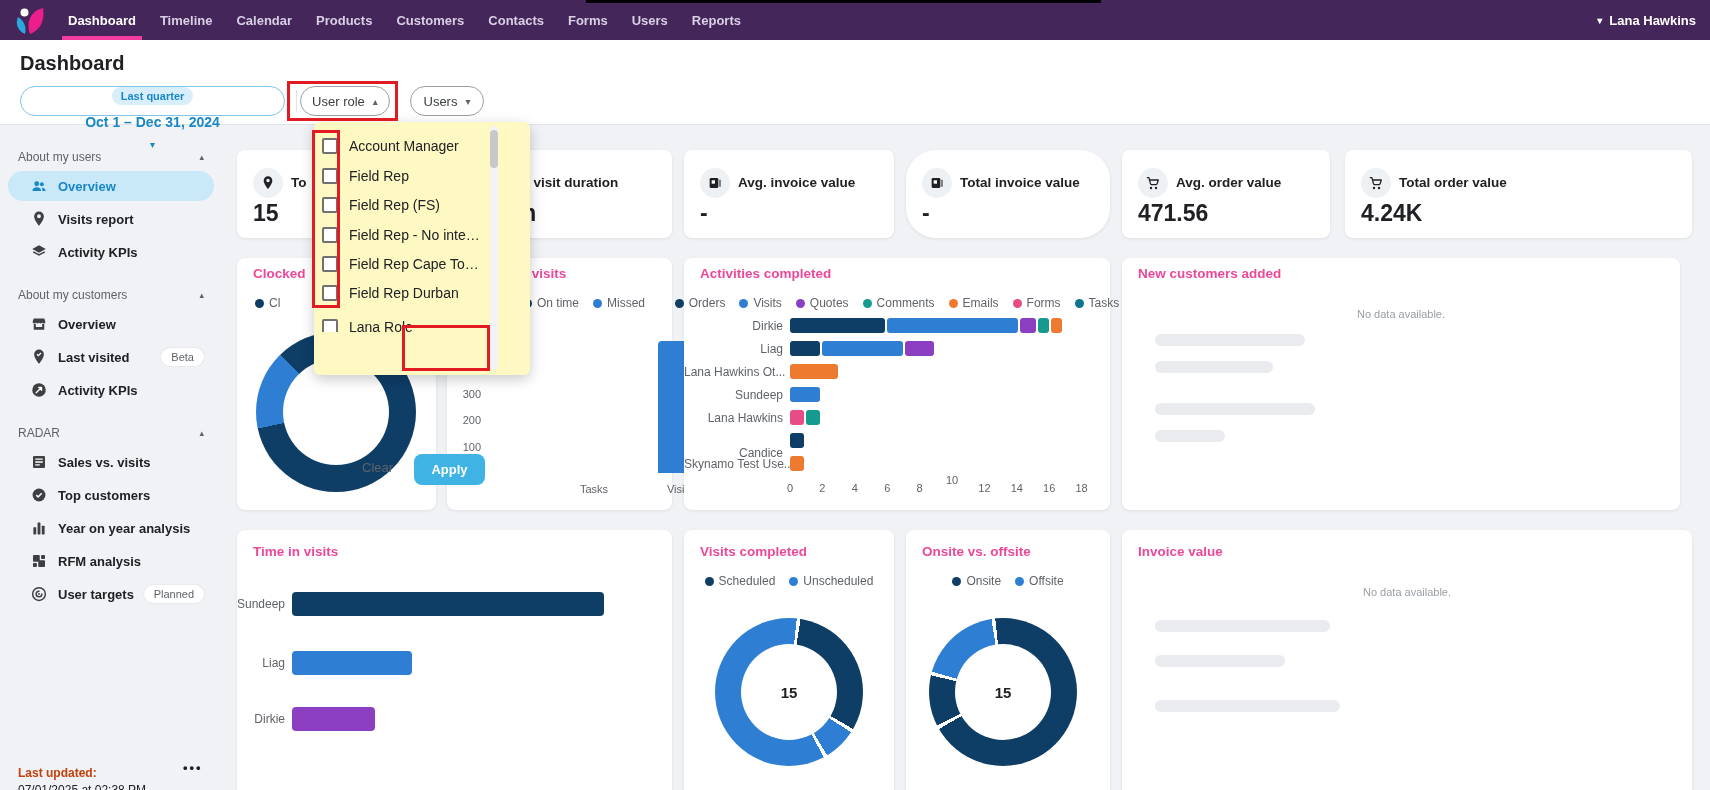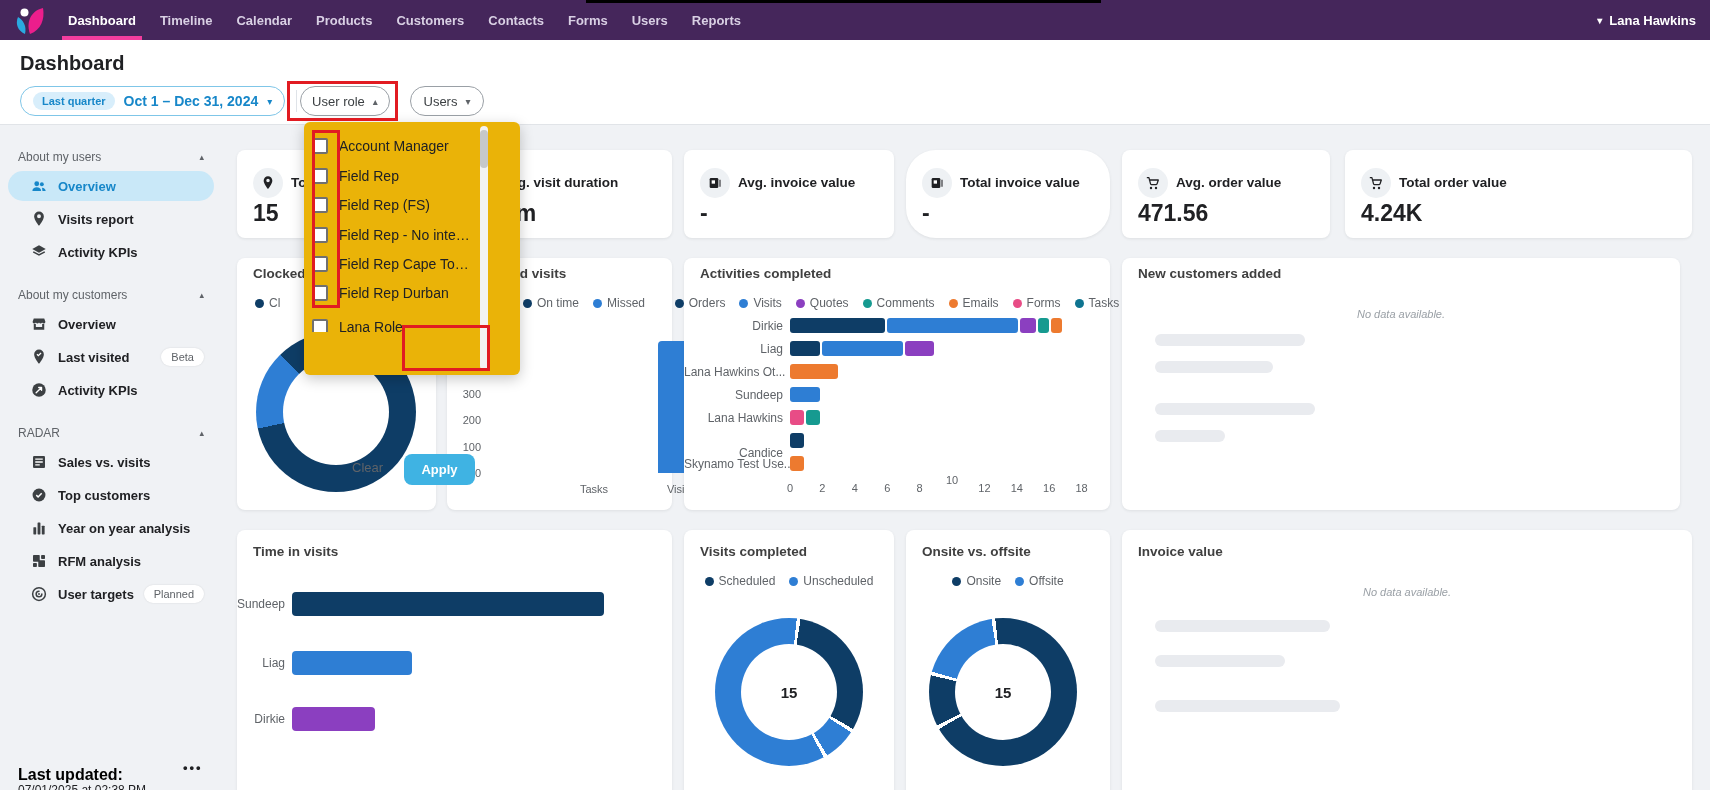--- a/index.html
+++ b/index.html
@@ -13,21 +13,21 @@
   .nav-list { position:absolute; left:56px; top:0; height:40px; display:flex; align-items:stretch; }
   .nav-item { position:relative; display:flex; align-items:center; padding:0 12px; font-size:13px; font-weight:bold; color:#d9d0e4; cursor:pointer; }
   .nav-item.active { color:#fff; }
   .nav-item.active::after { content:""; position:absolute; left:6px; right:6px; bottom:0; height:4px; background:#f23d9e; }
   .user-menu { position:absolute; right:14px; top:0; height:40px; display:flex; align-items:center; gap:7px; color:#fff; font-size:13px; font-weight:bold; cursor:pointer; }
   .user-menu .caret { font-size:10px; }
 
   
   .header { position:absolute; left:0; top:40px; width:1710px; height:85px; background:#fff; border-bottom:1px solid #e1e4e8; z-index:5; }
   .page-title { position:absolute; left:20px; top:12px; font-size:20px; font-weight:bold; color:#202124; }
-  .date-pill { position:absolute; left:20px; top:46px; width:265px; height:30px; border:1px solid #7fc6e8; border-radius:15px; background:#fff; display:flex; align-items:center; gap:9px; padding:0 12px; cursor:pointer; }
+  .date-pill { position:absolute; left:20px; top:46px; width:265px; height:30px; border:1px solid #7fc6e8; border-radius:15px; background:#fff; display:flex; align-items:center; gap:9px; padding:0 12px; cursor:pointer;flex-direction:column; }
   .date-chip { background:#d8eefb; color:#1787c9; font-size:11px; font-weight:bold; padding:3px 9px; border-radius:10px; white-space:nowrap; }
   .date-range { color:#1787c9; font-size:14px; font-weight:bold; white-space:nowrap; }
   .date-pill .caret, .gray-pill .caret { font-size:10px; color:#1787c9; }
   .filters-divider { position:absolute; left:296px; top:50px; width:1px; height:22px; background:#dfe3e8; }
   .gray-pill { position:absolute; top:46px; height:30px; border:1px solid #9aa0a6; border-radius:15px; background:#fff; display:flex; align-items:center; justify-content:center; gap:8px; font-size:13px; color:#3c4043; cursor:pointer; }
   .gray-pill .caret { color:#5f6368; }
   #user-role-pill { left:300px; width:90px; }
   #users-pill { left:410px; width:74px; }
 
   
@@ -37,56 +37,56 @@
   .sidebar { position:absolute; left:0; top:126px; width:222px; height:664px; }
   .side-section-title { position:absolute; left:18px; font-size:12px; color:#5f6368; }
   .side-caret { position:absolute; right:18px; font-size:9px; color:#5f6368; cursor:pointer; }
   .side-item { position:absolute; left:8px; width:206px; height:30px; border-radius:15px; display:flex; align-items:center; cursor:pointer; }
   .side-item.active { background:#c9e8f8; }
   .side-item .ic { position:absolute; left:22px; width:18px; height:18px; color:#3c4043; }
   .side-item.active .ic { color:#1787c9; }
   .side-item .lbl { position:absolute; left:50px; font-size:13px; font-weight:bold; color:#202124; white-space:nowrap; }
   .side-item.active .lbl { color:#1787c9; }
   .side-badge { position:absolute; right:10px; background:#fff; color:#5f6368; font-size:11px; padding:3px 10px; border-radius:10px; box-shadow:0 0 2px rgba(0,0,0,.12); }
-  .last-updated-label { position:absolute; left:18px; top:766px; font-size:16px; font-weight:bold; color:#000000; }
+  .last-updated-label { position:absolute; left:18px; top:766px; font-size:12px; font-weight:bold; color:#c2410c; }
   .last-updated-value { position:absolute; left:18px; top:783px; font-size:12px; color:#202124; }
   .dots-menu { position:absolute; left:183px; top:760px; font-size:13px; font-weight:bold; letter-spacing:2px; color:#202124; cursor:pointer; }
 
   
   .card { position:absolute; background:#fff; border-radius:8px; box-shadow:0 1px 3px rgba(60,64,67,.1); }
-  .card-title { position:absolute; left:16px; top:8px; font-size:13.5px; font-weight:bold; color:#404040; white-space:nowrap; }
+  .card-title { position:absolute; left:16px; top:8px; font-size:13.5px; font-weight:bold; color:#ec4899; white-space:nowrap; }
   .row3 .card-title { top:14px; }
   .kpi-icon { position:absolute; left:16px; top:18px; width:30px; height:30px; border-radius:50%; background:#eef1f4; display:flex; align-items:center; justify-content:center; color:#202124; }
   .kpi-icon svg { width:16px; height:16px; }
   .kpi-label { position:absolute; left:54px; top:25px; font-size:13.5px; font-weight:bold; color:#202124; white-space:nowrap; }
   .kpi-value { position:absolute; left:16px; top:50px; font-size:23px; font-weight:bold; color:#202124; }
   .kpi-value.offset { left:56px; }
 
   .legend-row { position:absolute; top:38px; left:0; width:100%; display:flex; justify-content:center; gap:14px; }
   .legend-row.left { justify-content:flex-start; padding-left:18px; }
   .legend-row.shifted { justify-content:flex-start; padding-left:76px; }
   .row3 .legend-row { top:44px; }
   .legend-item { display:flex; align-items:center; gap:5px; font-size:12px; color:#5f6368; white-space:nowrap; }
   .legend-dot { width:9px; height:9px; border-radius:50%; flex:none; }
 
   .donut { position:absolute; border-radius:50%; }
   .donut .hole { position:absolute; background:#fff; border-radius:50%; }
   .donut-label { position:absolute; font-size:15px; font-weight:bold; color:#202124; transform:translate(-50%,-50%); }
 
-  .no-data { position:absolute; left:0; width:100%; text-align:center; font-size:11px; color:#9aa0a6;font-style:italic; }
+  .no-data { position:absolute; left:0; width:100%; text-align:center; font-size:11px; color:#9aa0a6; }
   .skeleton { position:absolute; height:12px; border-radius:6px; background:#e9ebef; }
 
   .tick-label { position:absolute; font-size:11px; color:#5f6368; }
   .hrow-label { position:absolute; font-size:12px; color:#5f6368; text-align:right; white-space:nowrap; }
   .hrow-bars { position:absolute; display:flex; gap:2px; }
   .hseg { height:15px; border-radius:3px; flex:none; }
   .tbar { position:absolute; height:24px; border-radius:4px; }
 
   
-  .dropdown { position:absolute; left:304px; top:122px; width:216px; height:253px; background:#eab308; border-radius:6px; box-shadow:0 4px 14px rgba(0,0,0,.22); z-index:40; }
+  .dropdown { position:absolute; left:314px; top:122px; width:216px; height:253px; background:#fef9c3; border-radius:6px; box-shadow:0 4px 14px rgba(0,0,0,.22); z-index:40; }
   .dd-list { position:absolute; left:0; top:0; width:100%; height:210px; overflow:hidden; }
   .dd-option { position:absolute; left:0; width:170px; height:30px; display:flex; align-items:center; cursor:pointer; }
   .dd-check { position:absolute; left:8px; width:16px; height:16px; border:2px solid #707070; border-radius:2px; background:#fff; }
   .dd-lbl { position:absolute; left:35px; font-size:14px; color:#202124; white-space:nowrap; overflow:hidden; text-overflow:ellipsis; max-width:132px; }
   .dd-scrollbar { position:absolute; left:176px; top:4px; width:8px; height:244px; background:#f3f3f3; border-radius:4px; }
   .dd-thumb { position:absolute; left:0; top:4px; width:8px; height:38px; background:#c6c8ca; border-radius:4px; cursor:pointer; }
   .dd-footer-clear { position:absolute; left:48px; top:338px; font-size:13px; color:#5f6368; cursor:pointer; }
   .dd-apply { position:absolute; left:100px; top:332px; width:71px; height:31px; border:none; border-radius:8px; background:#3fb3e3; color:#fff; font-size:13px; font-weight:bold; cursor:pointer; font-family:"Liberation Sans",sans-serif; }
 </style>
 </head>

